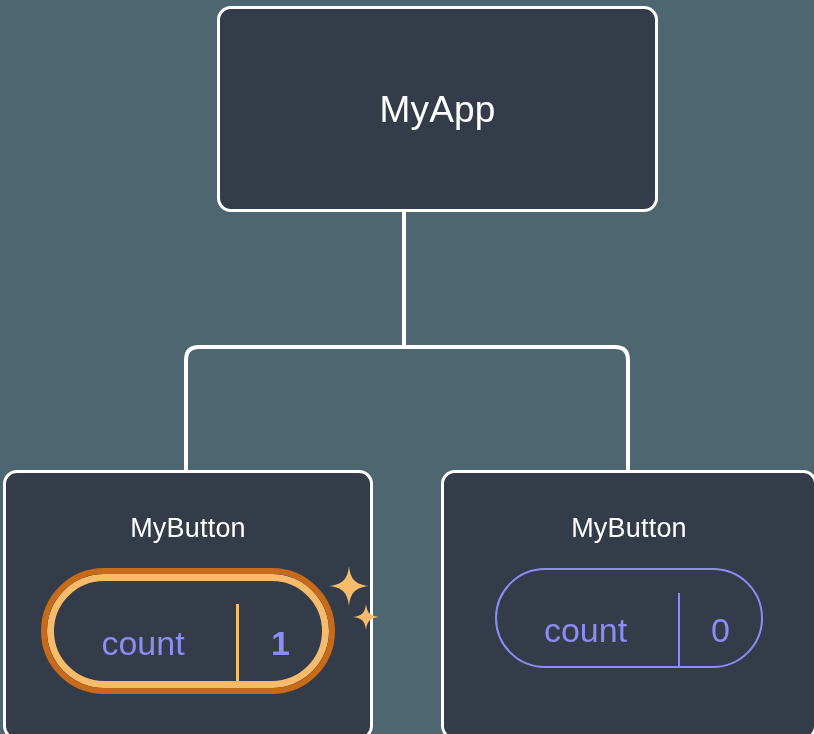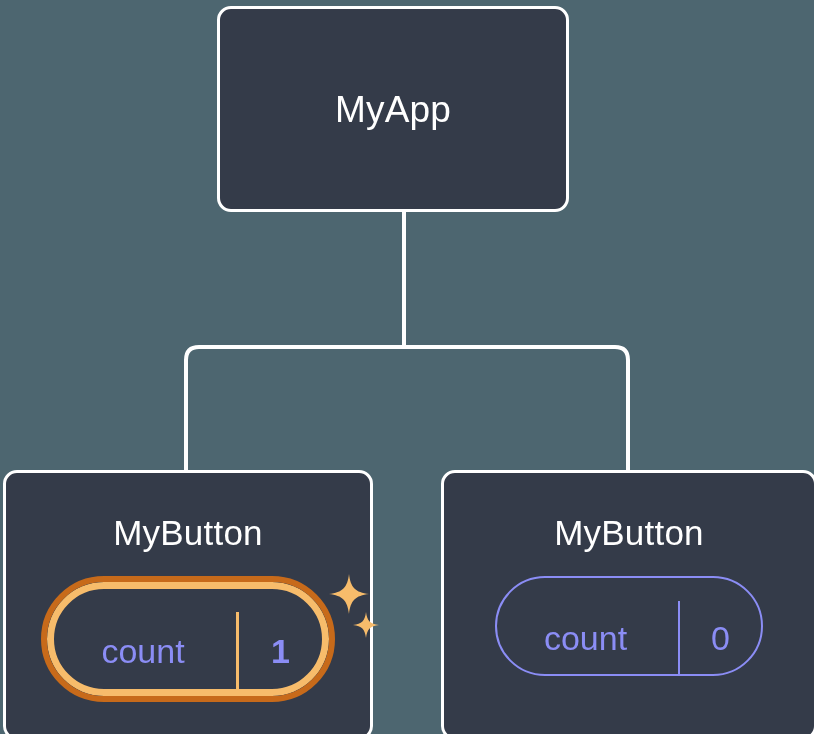--- a/index.html
+++ b/index.html
@@ -35,41 +35,41 @@
     background: #343b49;
     border: 3px solid #ffffff;
     border-radius: 14px;
     display: flex;
     flex-direction: column;
     align-items: center;
   }
   .node-root {
     left: 217px;
     top: 6px;
-    width: 352px;
+    width: 441px;
     height: 206px;
     justify-content: center;
   }
   .node-child-left {
     left: 3px;
     top: 470px;
     width: 370px;
     height: 270px;
     padding-top: 42px;
   }
   .node-child-right {
     left: 441px;
     top: 470px;
     width: 376px;
     height: 270px;
     padding-top: 42px;
   }
   .node-title {
     color: #ffffff;
-    font-size: 35px;
+    font-size: 27px;
     font-weight: 400;
     letter-spacing: 0.2px;
     line-height: 1;
   }
   .node-root .node-title {
     font-size: 37px;
   }
 
   
   .pill-wrap {

